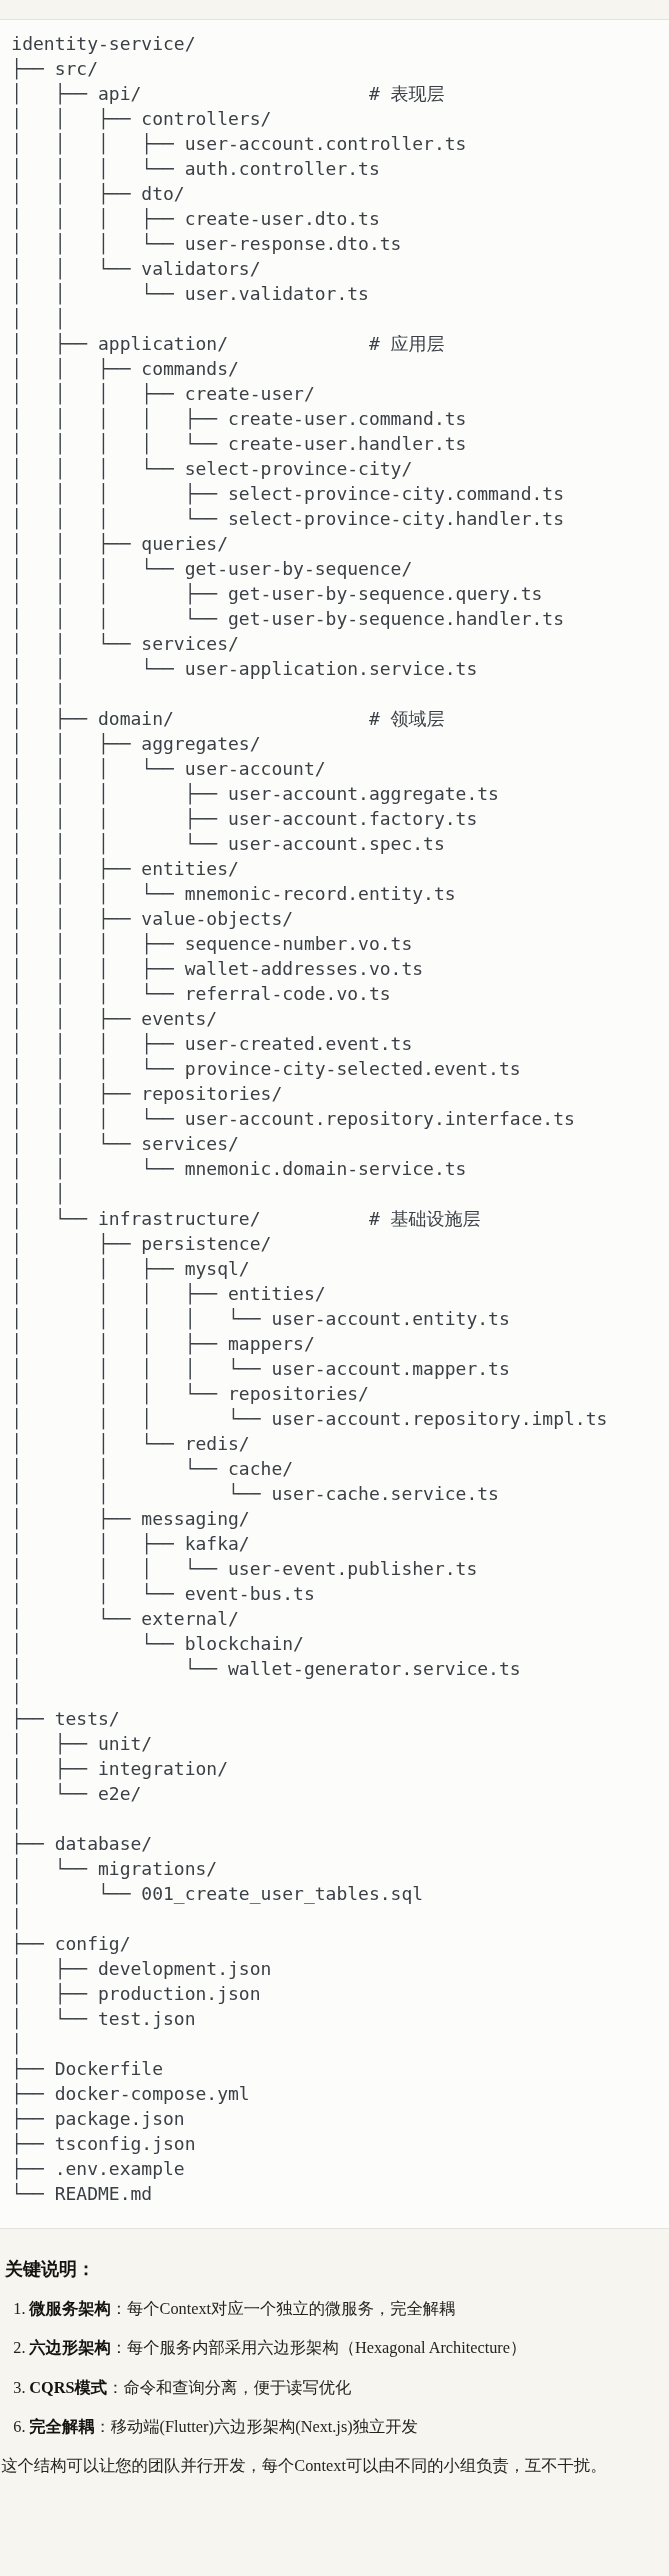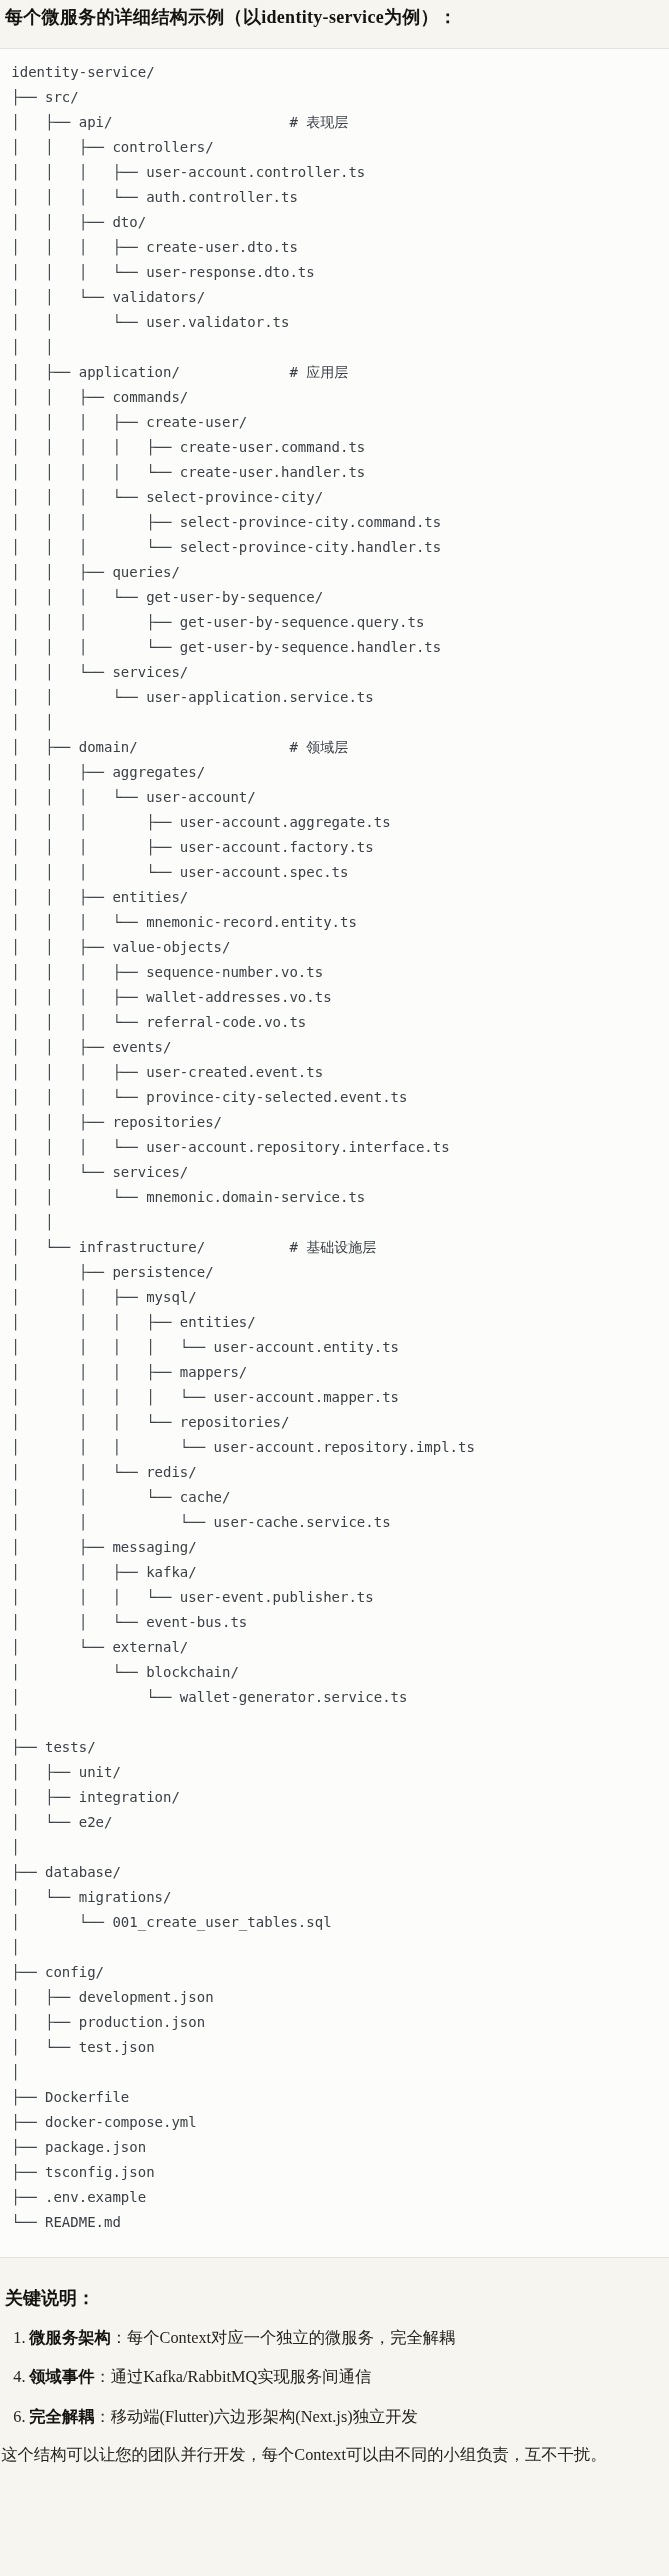--- a/index.html
+++ b/index.html
@@ -32,21 +32,21 @@
   .code-block{
     margin:19.4px 0 0 0;
     background:var(--code-bg);
     border-top:0.6px solid var(--code-border);
     border-bottom:0.6px solid var(--code-border);
   }
   .code-block pre{
     margin:0;
     padding:10.6px 6.3px 22.5px 11.3px;
     font-family:"DejaVu Sans Mono","Liberation Mono",monospace;
-    font-size:14px;
+    font-size:18px;
     line-height:25px;
     color:var(--tree-text);
     white-space:pre;
   }
   .notes-heading{
     margin:29px 0 0 0;
     padding:0 6.3px 0 5px;
     font-size:18px;
     line-height:22.5px;
     font-weight:700;
@@ -70,21 +70,20 @@
     line-height:21px;
     color:var(--body-text);
     white-space:nowrap;
   }
 </style>
 </head>
 <body>
 
 <div class="page">
 
-  <h1 class="doc-title">每个微服务的详细结构示例（以identity-service为例）：</h1>
 
   <div class="code-block">
     <pre>identity-service/
 ├── src/
 │   ├── api/                     # 表现层
 │   │   ├── controllers/
 │   │   │   ├── user-account.controller.ts
 │   │   │   └── auth.controller.ts
 │   │   ├── dto/
 │   │   │   ├── create-user.dto.ts
@@ -169,21 +168,24 @@
 └── README.md</pre>
   </div>
 
   <h2 class="notes-heading">关键说明：</h2>
 
   <div class="notes-list">
     <div class="note-item">
       <span class="note-num">1.</span><span class="note-term">微服务架构</span><span class="note-desc">：每个Context对应一个独立的微服务，完全解耦</span>
     </div>
     <div class="note-item">
-      <span class="note-num">4.</span><span class="note-term">领域事件</span><span class="note-desc">：通过Kafka/RabbitMQ实现服务间通信</span>
+      <span class="note-num">2.</span><span class="note-term">六边形架构</span><span class="note-desc">：每个服务内部采用六边形架构（Hexagonal Architecture）</span>
+    </div>
+    <div class="note-item">
+      <span class="note-num">3.</span><span class="note-term">CQRS模式</span><span class="note-desc">：命令和查询分离，便于读写优化</span>
     </div>
     <div class="note-item">
       <span class="note-num">6.</span><span class="note-term">完全解耦</span><span class="note-desc">：移动端(Flutter)六边形架构(Next.js)独立开发</span>
     </div>
   </div>
 
   <p class="closing-paragraph">这个结构可以让您的团队并行开发，每个Context可以由不同的小组负责，互不干扰。</p>
 
 </div>
 

